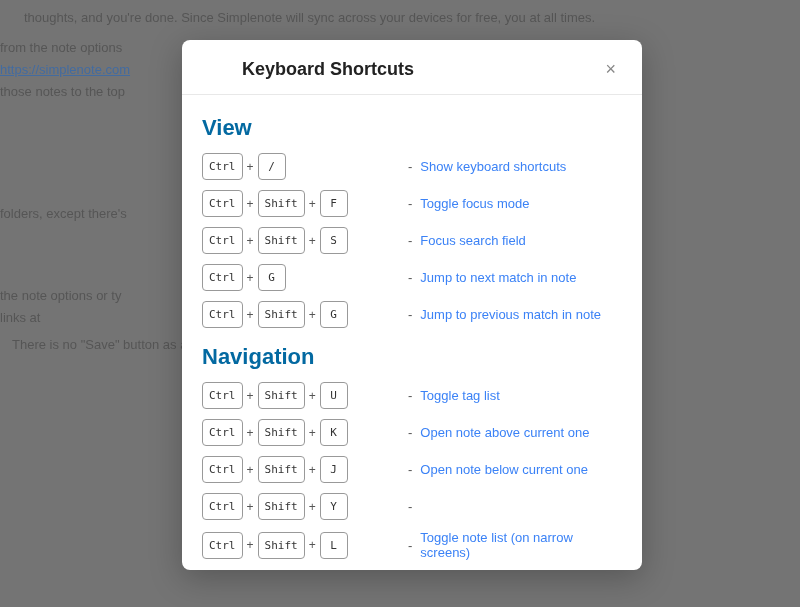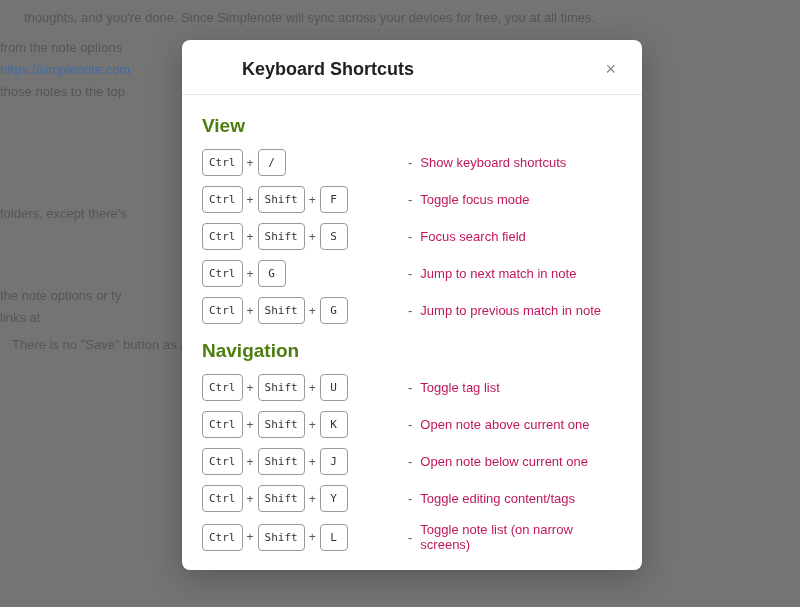--- a/index.html
+++ b/index.html
@@ -79,23 +79,23 @@
       border-radius: 4px;
     }
 
     .modal-body {
       overflow-y: auto;
       padding: 16px 20px 20px 20px;
       flex: 1;
     }
 
     .section-title {
-      font-size: 19px;
+      font-size: 22px;
       font-weight: 700;
-      color: #4d7c0f;
+      color: #0369a1;
       margin-bottom: 12px;
       margin-top: 4px;
     }
 
     .shortcut-row {
       display: flex;
       align-items: center;
       margin-bottom: 10px;
       font-size: 13px;
       color: #333;
@@ -128,21 +128,21 @@
       color: #555;
       font-size: 12px;
     }
 
     .dash {
       margin: 0 8px 0 6px;
       color: #555;
     }
 
     .shortcut-desc {
-      color: #be185d;
+      color: #3b82f6;
       font-size: 13px;
     }
 
     .section-divider {
       margin-top: 16px;
       margin-bottom: 12px;
     }
 
     
     .modal-body::-webkit-scrollbar { width: 6px; }
@@ -156,21 +156,21 @@
       padding-top: 4px;
     }
   </style>
 </head>
 <body>
 
 <div class="bg-top">thoughts, and you're done. Since Simplenote will sync across your devices for free, you at all times.</div>
 
 <div class="bg-right">
   <div>from the note options</div>
-  <div style="color:#1a73e8; ">https://simplenote.com</div>
+  <div style="color:#1a73e8; text-decoration:underline;">https://simplenote.com</div>
   <div style="">those notes to the top</div>
   <div style="margin-top:100px;">folders, except there's</div>
   <div style="margin-top:60px;">the note options or ty</div>
   <div>links at</div>
 </div>
 
 <div class="bg-bottom">There is no "Save" button as all your changes are automatically synced and accessible</div>
 
 <div class="overlay"></div>
 
@@ -279,21 +279,20 @@
 
     <div class="shortcut-row">
       <div class="keys">
         <span class="key">Ctrl</span>
         <span class="plus">+</span>
         <span class="key">Shift</span>
         <span class="plus">+</span>
         <span class="key">Y</span>
       </div>
       <span class="dash">-</span>
-      <span class="shortcut-desc">Toggle editing content/tags</span>
     </div>
 
     <div class="shortcut-row">
       <div class="keys">
         <span class="key">Ctrl</span>
         <span class="plus">+</span>
         <span class="key">Shift</span>
         <span class="plus">+</span>
         <span class="key">L</span>
       </div>

